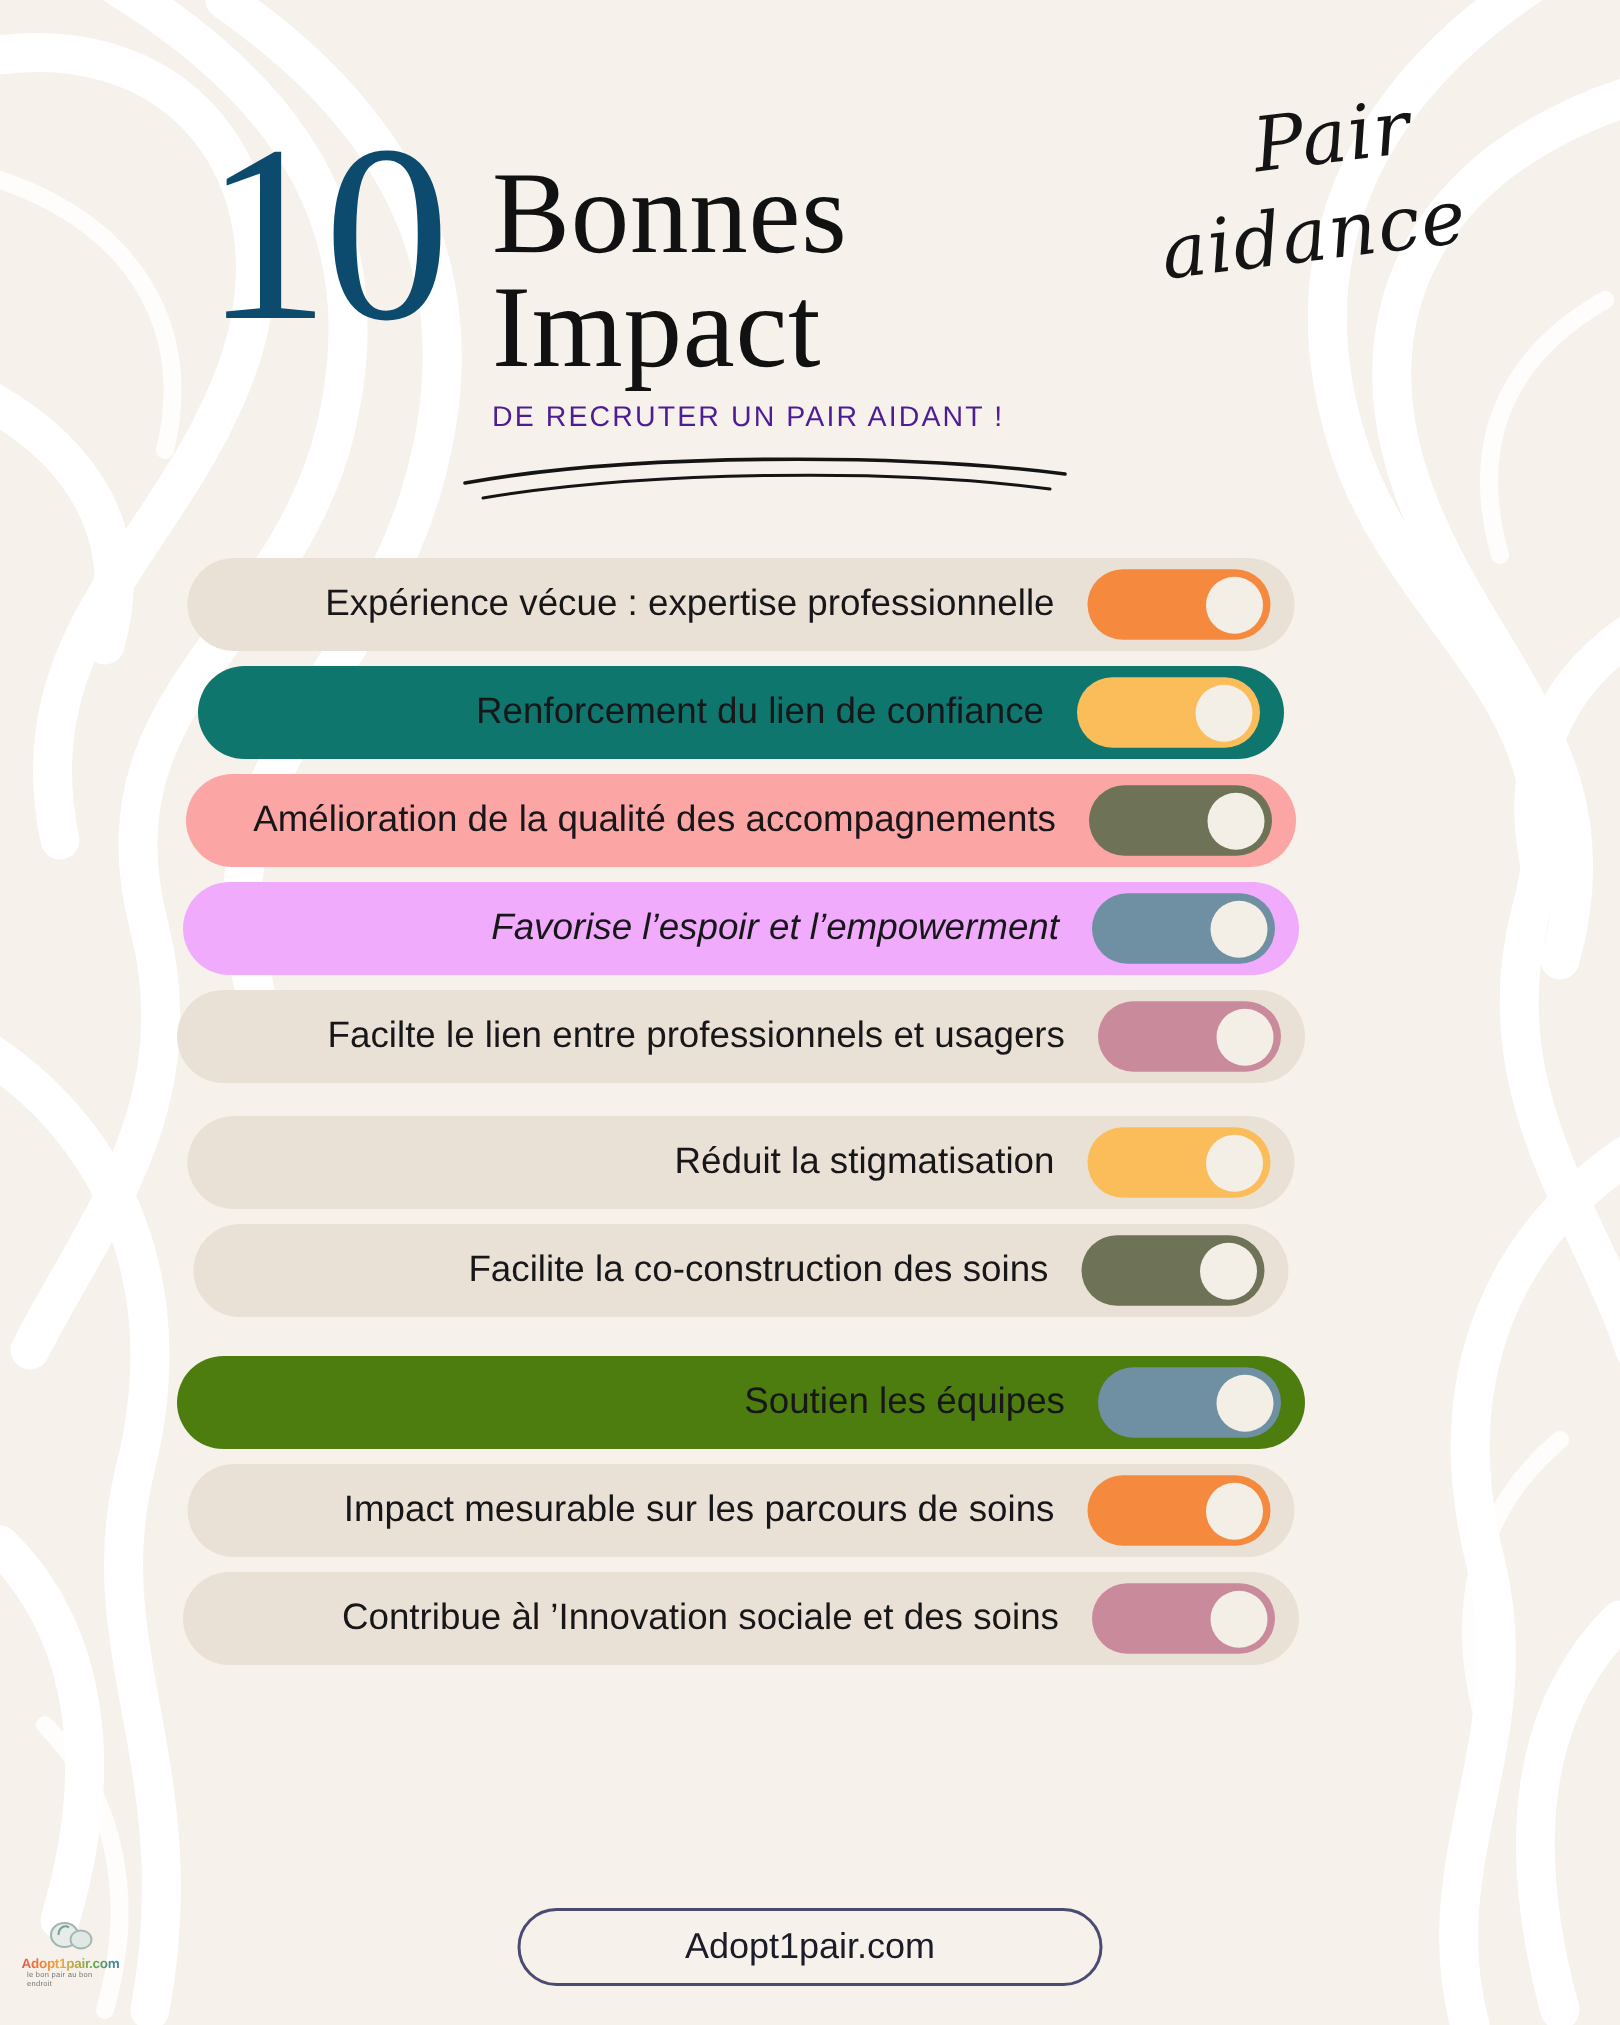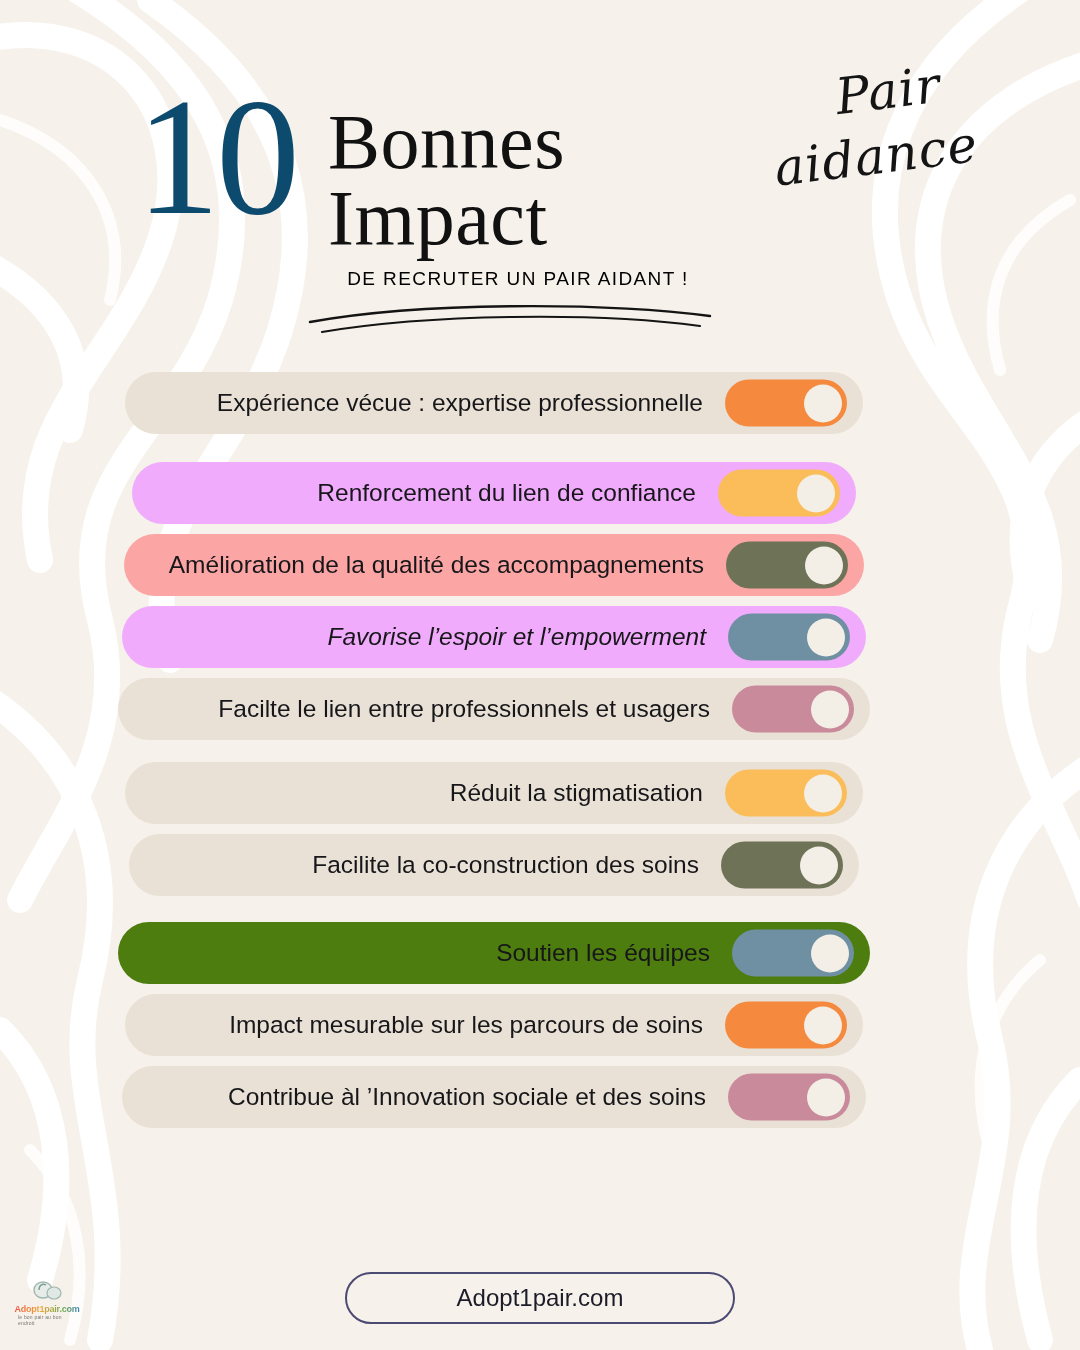--- a/index.html
+++ b/index.html
@@ -51,24 +51,24 @@
     line-height: 0.97;
     color: #111111;
     font-weight: 400;
     letter-spacing: 0.5px;
   }
   .subtitle {
     position: absolute;
     left: 328px;
     top: 268px;
     width: 380px;
-    text-align: center;
+    text-align: left;
     font-size: 19px;
     letter-spacing: 1.4px;
-    color: #000000;
+    color: #4c1d95;
   }
   .underline-svg {
     position: absolute;
     left: 300px;
     top: 300px;
   }
   .script-tag {
     position: absolute;
     right: 72px;
     top: 62px;
@@ -234,21 +234,21 @@
     </div>
   </div>
 
   <div class="list" id="reason-list">
       <div class="row" style="width: 738px; margin-top: 0px; background: rgb(233, 225, 214);">
         <div class="row-label">Expérience vécue : expertise professionnelle</div>
         <div class="toggle" style="background: rgb(245, 138, 63);">
           <div class="knob" style="background: rgb(243, 238, 230);"></div>
         </div>
       </div>
-      <div class="row" style="width: 724px; margin-top: 28px; background: #f0abfc;">
+      <div class="row" style="width: 724px; margin-top: 10px; background: #0f766e;">
         <div class="row-label">Renforcement du lien de confiance</div>
         <div class="toggle" style="background: rgb(251, 189, 90);">
           <div class="knob" style="background: rgb(243, 238, 230);"></div>
         </div>
       </div>
       <div class="row" style="width: 740px; margin-top: 10px; background: #fca5a5;">
         <div class="row-label">Amélioration de la qualité des accompagnements</div>
         <div class="toggle" style="background: rgb(110, 114, 86);">
           <div class="knob" style="background: rgb(243, 238, 230);"></div>
         </div>

